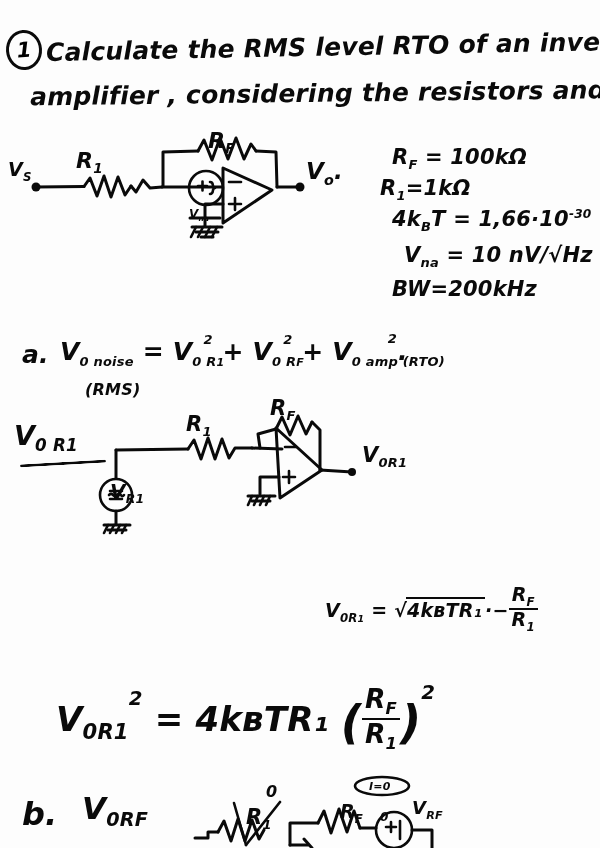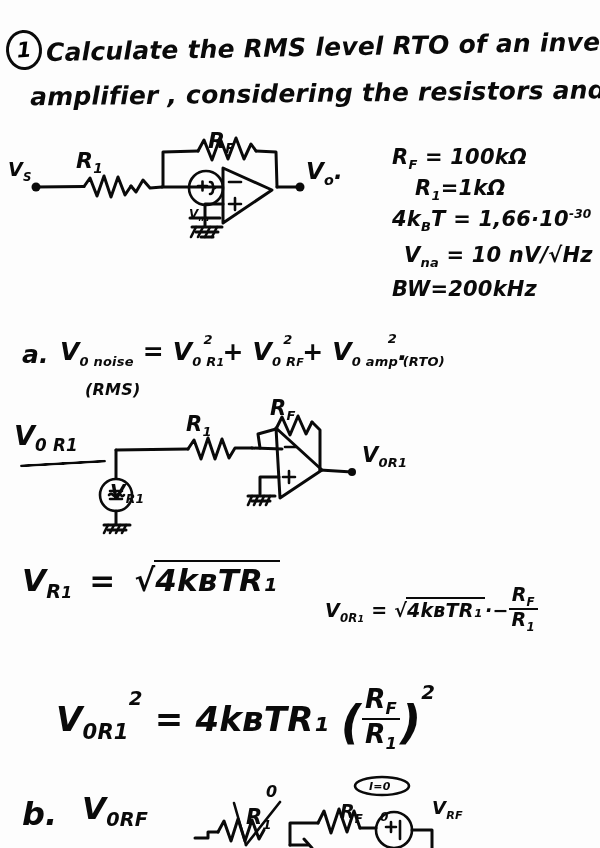--- a/index.html
+++ b/index.html
@@ -98,21 +98,21 @@
       <path class="st2" d="M196,107 L191,117 M203,107 L198,117 M210,107 L205,117 M217,107 L212,117"></path>
     </svg>
   </div>
 
   <div>
     <div class="hw prm" style="left:392px;top:145px;">
       <span>R</span><sub>F</sub>
       <span>=</span>
       <span>100kΩ</span>
     </div>
-    <div class="hw prm" style="left:415px;top:176px;">
+    <div class="hw prm" style="left:380px;top:176px;">
       <span>R</span><sub>1</sub><span>=</span><span>1kΩ</span>
     </div>
     <div class="hw prm" style="left:392px;top:207px;">
       <span>4k</span><sub>B</sub><span>T</span>
       <span>=</span>
       <span>1,66·10</span><sup>-30</sup>
       <span style="font-size:17px;">W/Hz</span>
     </div>
     <div class="hw prm" style="left:404px;top:243px;">
       <span>V</span><sub>na</sub>
@@ -186,25 +186,20 @@
       <path class="st2" d="M205,27 h11"></path>
       <path class="st2" d="M203,57 h12 M209,51 v12"></path>
 
       <path class="st" d="M199,57 L180,57 L180,74"></path>
       <path class="st" d="M168,76 L195,76"></path>
       <path class="st" d="M172,81 L190,81"></path>
       <path class="st2" d="M172,76 L168,85 M178,76 L174,85 M184,76 L180,85 M190,76 L186,85"></path>
     </svg>
   </div>
 
-  <div class="hw eqbig" style="left:22px;top:560px;">
-    <span>V</span><sub>R</sub><sub style="font-size:.5em;">1</sub>
-    <span style="margin-left:6px;">=</span>
-    <span class="rad" style="margin-left:8px;">√</span><span class="ovl">4kʙTR₁</span>
-  </div>
 
   <div class="hw eq" style="left:325px;top:585px;">
     <span>V</span><sub>0R</sub><sub style="font-size:.5em;">1</sub>
     <span>=</span>
     <span class="rad">√</span><span class="ovl">4kʙTR₁</span><span>·</span><span>−</span><span class="frac">
       <span class="num"><span>R</span><sub>F</sub></span>
       <span class="den"><span>R</span><sub>1</sub></span>
     </span>
   </div>
 
@@ -225,21 +220,21 @@
     </div>
     <div class="hw" style="left:246px;top:805px;font-size:21px;">
       <span>R</span><sub>1</sub>
     </div>
     <div class="hw" style="left:266px;top:782px;font-size:16px;">0</div>
     <div class="hw" style="left:340px;top:800px;font-size:19px;">
       <span>R</span><sub>F</sub>
     </div>
     <div class="hw" style="left:380px;top:810px;font-size:12px;">0</div>
     <div class="hw" style="left:369px;top:780px;font-size:11px;">I=0</div>
-    <div class="hw" style="left:412px;top:797px;font-size:18px;margin-left:20px;">
+    <div class="hw" style="left:412px;top:797px;font-size:18px;">
       <span>V</span><sub>RF</sub>
     </div>
 
     <svg style="left:190px;top:775px;width:300px;height:73px;" viewBox="0 0 300 73">
 
       <path class="st" d="M5,63 L18,63 L18,57 L28,57"></path>
       <path class="st" d="M28,57 L34,46 L41,66 L48,44 L55,66 L62,45 L69,64 L74,55"></path>
 
       <path class="st2" d="M44,28 L56,70"></path>
       <path class="st2" d="M90,27 L56,70"></path>

